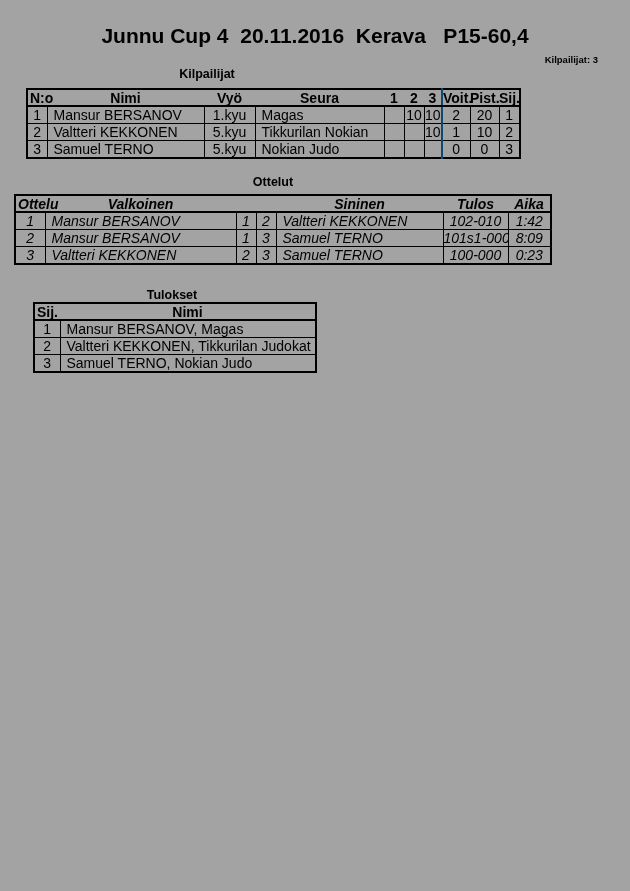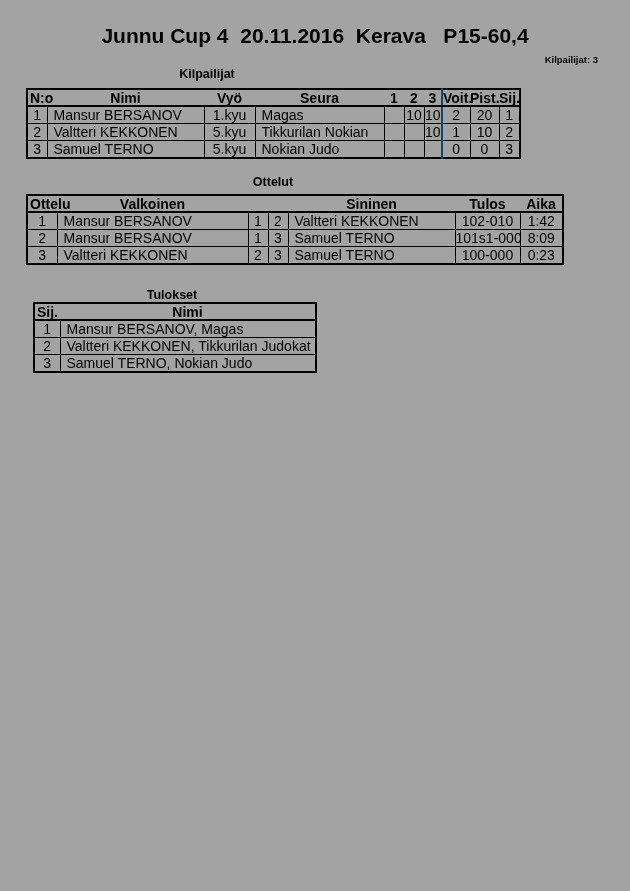--- a/index.html
+++ b/index.html
@@ -41,21 +41,21 @@
 
   table.sheet {
     position: absolute;
     border-collapse: collapse;
     table-layout: fixed;
     border: 2px solid #000;
     font-size: 14px;
     line-height: 1;
   }
   #competitors-table { left: 26px; top: 88px;  width: 493px; }
-  #matches-table     { left: 26px; top: 194px; width: 536px; }
+  #matches-table     { left: 14px; top: 194px; width: 536px; font-style: italic; }
   #results-table     { left: 33px; top: 302px; width: 282px; }
 
   table.sheet th {
     font-weight: bold;
     border: none;
     border-bottom: 2px solid #000;
     padding: 0;
     height: 15px;
     text-align: center;
     vertical-align: middle;

